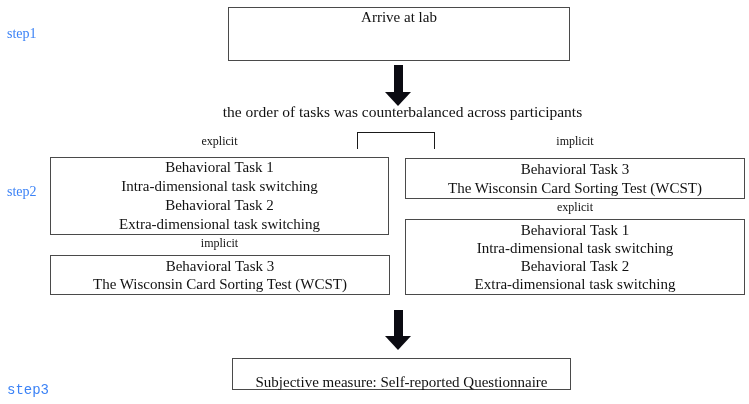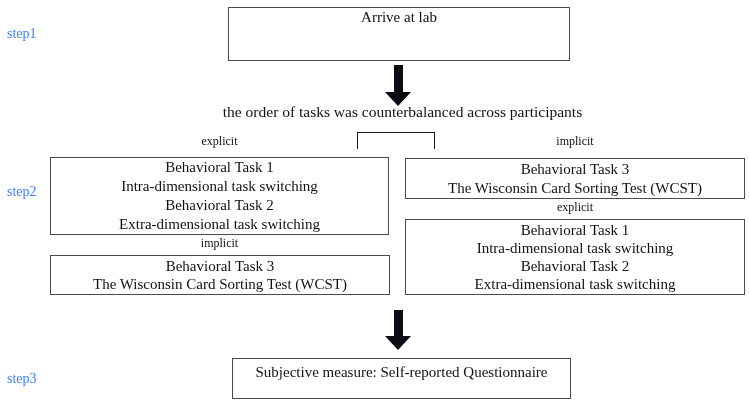--- a/index.html
+++ b/index.html
@@ -113,19 +113,19 @@
     <div class="line">Intra-dimensional task switching</div>
     <div class="line">Behavioral Task 2</div>
     <div class="line">Extra-dimensional task switching</div>
   </div>
 
   <div class="abs arrow-down" style="left:385px; top:310px;">
     <div class="shaft" style="height:26px;"></div>
     <div class="head"></div>
   </div>
 
-  <div class="abs step-label" style="left:7px; top:371px;">step3</div>
+  <div class="abs step-label" style="left:7px; top:382px;font-family:Liberation Mono, monospace;">step3</div>
 
-  <div class="abs box" style="left:232px; top:358px; width:339px; height:41px; line-height:19px; padding-top:4px;">
+  <div class="abs box" style="left:232px; top:358px; width:339px; height:32px; line-height:19px; padding-top:14px;">
     <div class="line">Subjective measure: Self-reported Questionnaire</div>
   </div>
 
 </div>
 
 </body></html>

